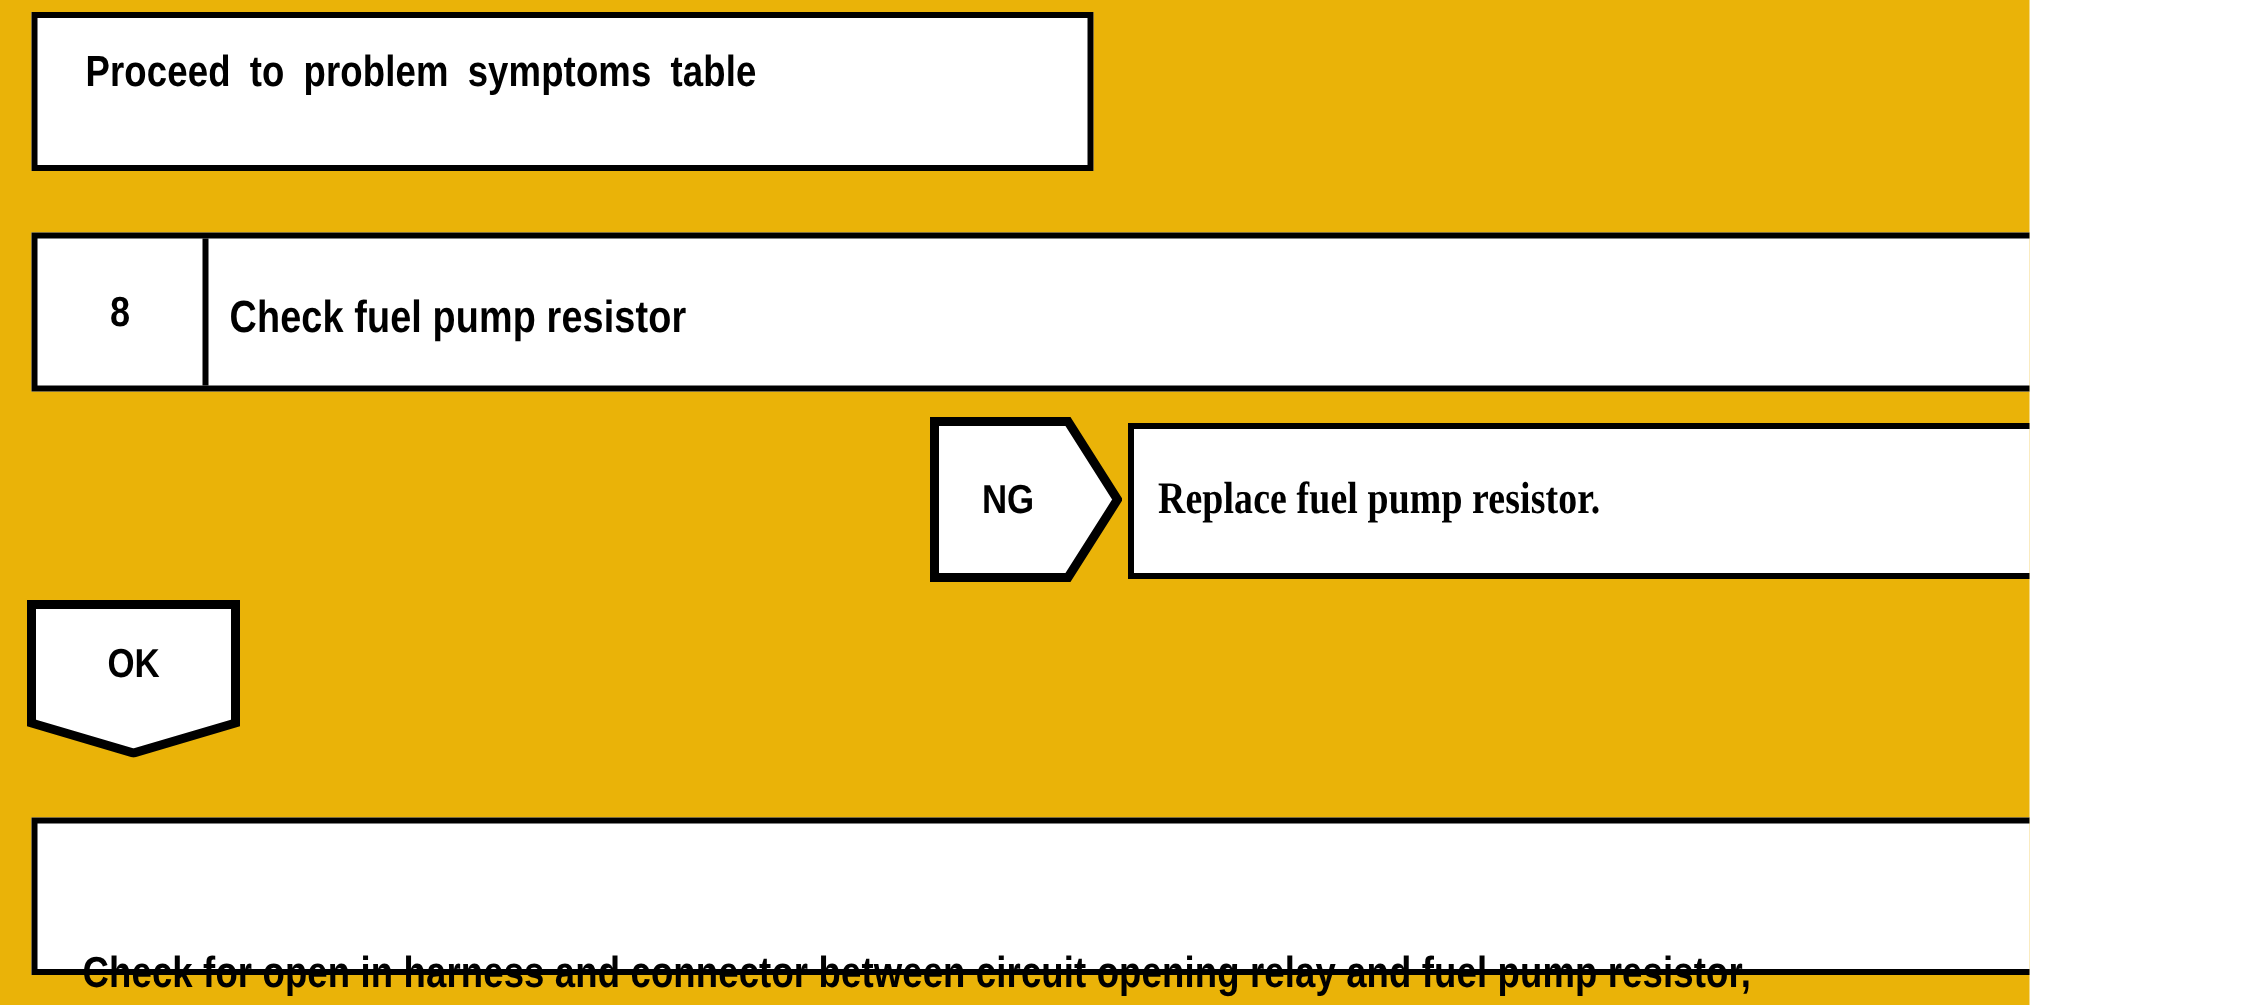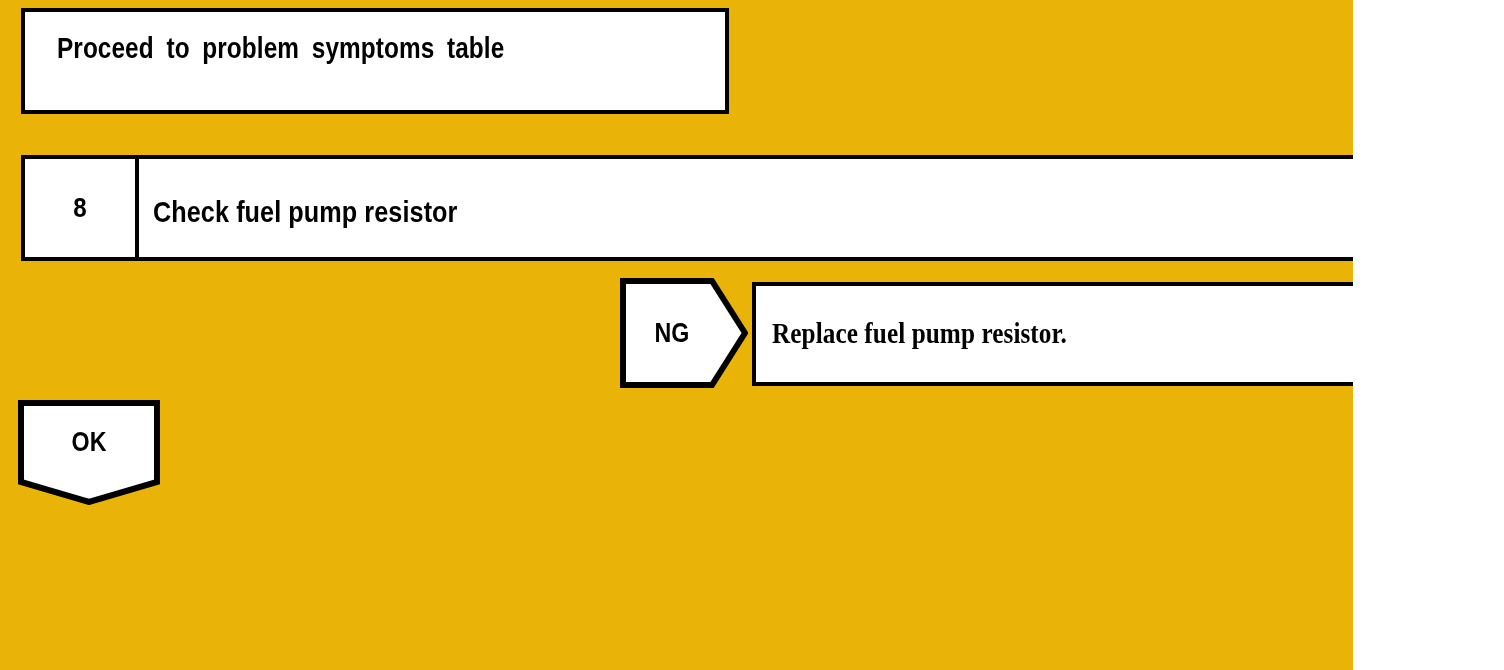--- a/index.html
+++ b/index.html
@@ -196,14 +196,20 @@
     <div class="box-text">Replace fuel pump resistor.</div>
   </div>
 
   <div id="ok-arrow">
     <svg viewBox="0 0 142 105" xmlns="http://www.w3.org/2000/svg">
       <polygon points="3,3 139,3 139,82 71,102 3,82" fill="#ffffff" stroke="#000000" stroke-width="6" stroke-linejoin="miter"></polygon>
     </svg>
     <div id="ok-label">OK</div>
   </div>
 
+  <div class="box" id="node-check-open">
+    <div class="box-text">
+      <span>Check for open in harness and connector between circuit opening relay and fuel pump resistor,</span>
+      
+    </div>
+  </div>
 
 </div>
 
 </body></html>

